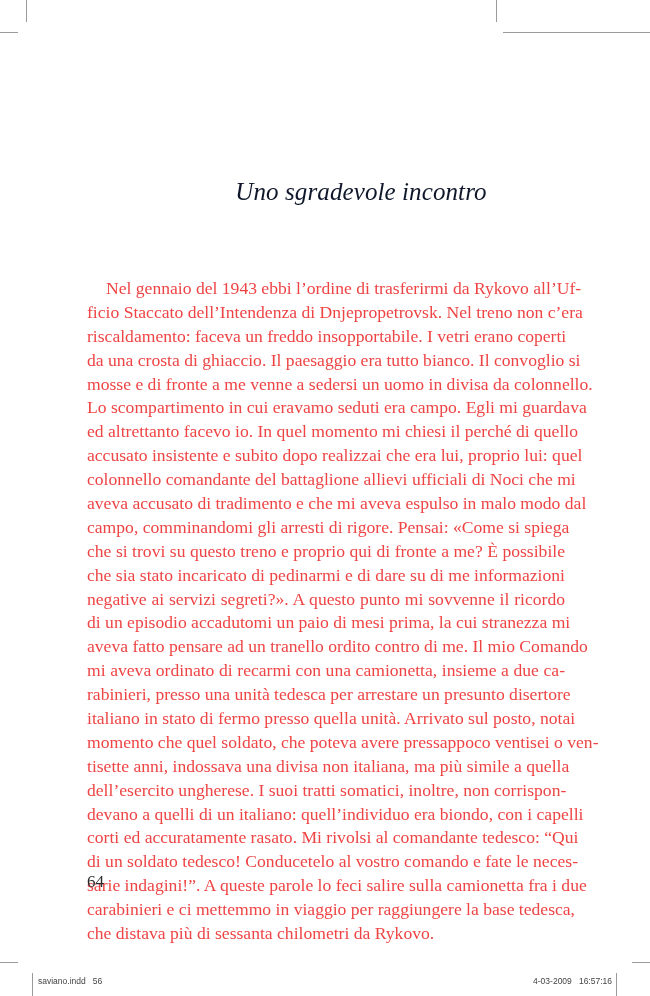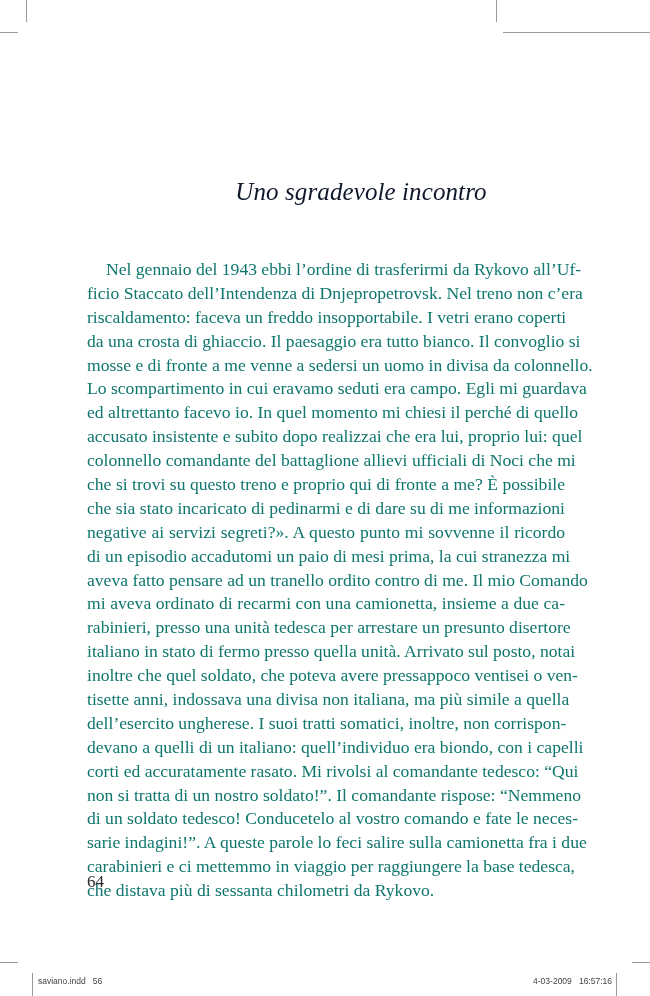--- a/index.html
+++ b/index.html
@@ -4,23 +4,23 @@
 <style>
   html, body { margin: 0; padding: 0; background: #ffffff; }
   body { width: 650px; height: 996px; position: relative; overflow: hidden; }
   .mark { position: absolute; background: #9a9a9a; }
   .page-title {
     position: absolute; left: 0; width: 650px; top: 178px;
     text-align: center; font-family: "Liberation Serif", serif;
     font-style: italic; font-size: 25px; color: #0f172a; letter-spacing: 0.1px; padding-left: 36px;
   }
   .body-text {
-    position: absolute; left: 87px; top: 258px; width: 478px;
+    position: absolute; left: 87px; top: 277px; width: 478px;
     font-family: "Liberation Serif", serif; font-size: 17.6px; line-height: 23.9px;
-    color: #0f766e;
+    color: #ef4444;
   }
   .line { display: block; text-align: justify; text-align-last: justify; white-space: nowrap; height: 23.9px; }
   .line.first { text-indent: 19px; }
   .line.last { text-align-last: left; }
   .folio {
     position: absolute; left: 87px; top: 872px;
     font-family: "Liberation Serif", serif; font-size: 17px; color: #2a2a2a;
   }
   .slug {
     position: absolute; top: 976px; font-family: "Liberation Sans", sans-serif;
@@ -44,34 +44,35 @@
 <div class="body-text" id="body">
     <span class="line first">Nel gennaio del 1943 ebbi l’ordine di trasferirmi da Rykovo all’Uf-</span>
     <span class="line">ficio Staccato dell’Intendenza di Dnjepropetrovsk. Nel treno non c’era</span>
     <span class="line">riscaldamento: faceva un freddo insopportabile. I vetri erano coperti</span>
     <span class="line">da una crosta di ghiaccio. Il paesaggio era tutto bianco. Il convoglio si</span>
     <span class="line">mosse e di fronte a me venne a sedersi un uomo in divisa da colonnello.</span>
     <span class="line">Lo scompartimento in cui eravamo seduti era campo. Egli mi guardava</span>
     <span class="line">ed altrettanto facevo io. In quel momento mi chiesi il perché di quello</span>
     <span class="line">accusato insistente e subito dopo realizzai che era lui, proprio lui: quel</span>
     <span class="line">colonnello comandante del battaglione allievi ufficiali di Noci che mi</span>
+    <span class="line">aveva accusato di tradimento e che mi aveva espulso in malo modo dal</span>
+    <span class="line">campo, comminandomi gli arresti di rigore. Pensai: «Come si spiega</span>
     <span class="line">che si trovi su questo treno e proprio qui di fronte a me? È possibile</span>
     <span class="line">che sia stato incaricato di pedinarmi e di dare su di me informazioni</span>
     <span class="line">negative ai servizi segreti?». A questo punto mi sovvenne il ricordo</span>
     <span class="line">di un episodio accadutomi un paio di mesi prima, la cui stranezza mi</span>
     <span class="line">aveva fatto pensare ad un tranello ordito contro di me. Il mio Comando</span>
     <span class="line">mi aveva ordinato di recarmi con una camionetta, insieme a due ca-</span>
     <span class="line">rabinieri, presso una unità tedesca per arrestare un presunto disertore</span>
     <span class="line">italiano in stato di fermo presso quella unità. Arrivato sul posto, notai</span>
-    <span class="line">inoltre che quel soldato, che poteva avere pressappoco ventisei o ven-</span>
+    <span class="line">momento che quel soldato, che poteva avere pressappoco ventisei o ven-</span>
     <span class="line">tisette anni, indossava una divisa non italiana, ma più simile a quella</span>
     <span class="line">dell’esercito ungherese. I suoi tratti somatici, inoltre, non corrispon-</span>
     <span class="line">devano a quelli di un italiano: quell’individuo era biondo, con i capelli</span>
     <span class="line">corti ed accuratamente rasato. Mi rivolsi al comandante tedesco: “Qui</span>
-    <span class="line">non si tratta di un nostro soldato!”. Il comandante rispose: “Nemmeno</span>
     <span class="line">di un soldato tedesco! Conducetelo al vostro comando e fate le neces-</span>
     <span class="line">sarie indagini!”. A queste parole lo feci salire sulla camionetta fra i due</span>
     <span class="line">carabinieri e ci mettemmo in viaggio per raggiungere la base tedesca,</span>
     <span class="line last">che distava più di sessanta chilometri da Rykovo.</span>
   </div>
 
 <div class="folio">64</div>
 
 <div class="slug" style="left:38px;">saviano.indd   56</div>
 <div class="slug" style="right:38px;">4-03-2009   16:57:16</div>

